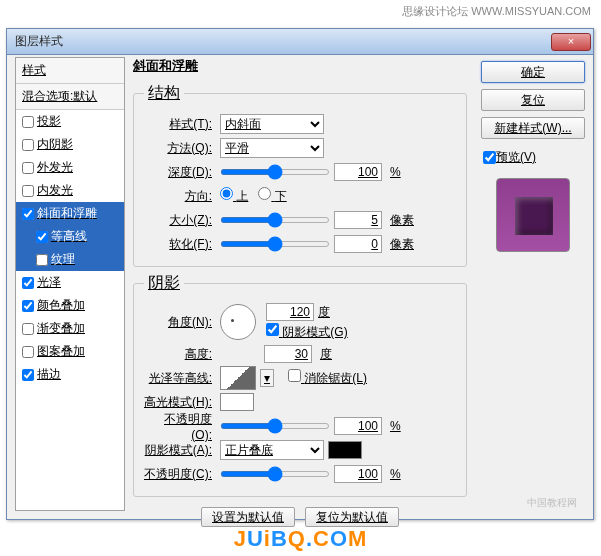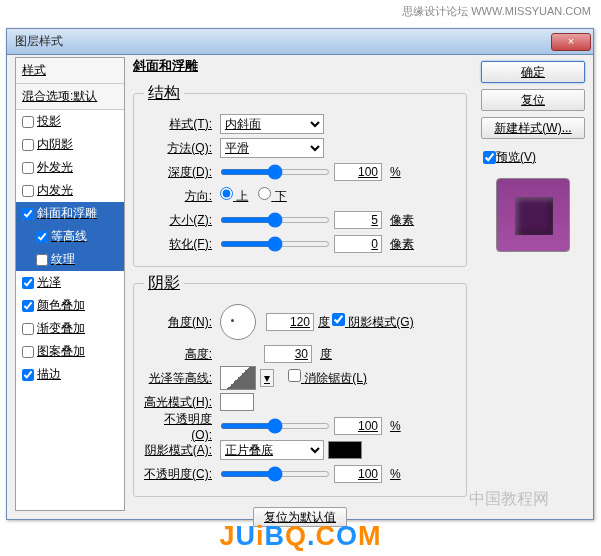--- a/index.html
+++ b/index.html
@@ -39,31 +39,31 @@
 .btn { height: 20px; padding: 0 10px; border: 1px solid #a0a0a0; background: linear-gradient(#fdfdfd, #e6e6e6); border-radius: 2px; font-size: 12px; cursor: pointer; }
 .bottom-btns { display: flex; gap: 10px; justify-content: center; margin-top: 4px; }
 .right-panel { width: 110px; display: flex; flex-direction: column; gap: 6px; padding-left: 6px; padding-top: 4px; }
 .right-panel .btn { width: 100%; height: 22px; }
 .btn.default { border: 1px solid #4a78c4; box-shadow: 0 0 2px #6a9be4; }
 .preview-check { display: flex; align-items: center; padding: 4px 2px; }
 .preview-box { width: 74px; height: 74px; border: 1px solid #888; margin: 2px auto 0 auto; background: linear-gradient(#8f3e8f, #a44fa4); position: relative; border-radius: 4px; }
 .preview-box::after { content: ""; position: absolute; top: 18px; left: 18px; width: 38px; height: 38px; background: #4a1850; box-shadow: inset 2px 2px 6px rgba(255,255,255,.3), inset -2px -2px 6px rgba(0,0,0,.5); }
 .small-arrow { width: 14px; height: 18px; border: 1px solid #a0a0a0; background: #f4f4f4; text-align: center; line-height: 16px; cursor: pointer; }
 .footer { position: absolute; bottom: 4px; width: 601px; text-align: center; }
-.footer-logo { font-size: 27px; font-weight: 900; letter-spacing: 1px; }
+.footer-logo { font-size: 22px; font-weight: 900; letter-spacing: 1px; }
 .footer-logo .j { color: #ff8a00; }
 .footer-logo .u { color: #1e90ff; }
 .footer-logo .i { color: #ff8a00; }
 .footer-logo .b { color: #1e90ff; }
 .footer-logo .q { color: #ff8a00; }
 .footer-logo .dot { color: #1e90ff; }
 .footer-logo .c { color: #ff8a00; }
 .footer-logo .o { color: #1e90ff; }
 .footer-logo .m { color: #ff8a00; }
-.wm-small { position: absolute; bottom: 46px; right: 52px; color: #c0c0c0; font-size: 16px; }
+.wm-small { position: absolute; bottom: 46px; right: 24px; color: #c0c0c0; font-size: 10px; }
 </style>
 </head>
 <body>
 
 <div class="watermark-top">思缘设计论坛  WWW.MISSYUAN.COM</div>
 
 <div class="dialog">
   <div class="titlebar">
     <span class="titlebar-text">图层样式</span>
     <div class="close-btn">×</div>
@@ -163,21 +163,21 @@
           <input class="num" value="0" style="">
           <span class="unit">像素</span>
         </div>
       </fieldset>
 
       <fieldset class="group">
         <legend>阴影</legend>
         <div class="row" style="height:40px">
           <span class="lbl">角度(N):</span>
           <div class="angle-dial"></div>
-          <div style="display:flex;flex-direction:row;gap:2px;margin-left:6px">
+          <div style="display:flex;flex-direction:column;gap:2px;margin-left:6px">
             <div style="display:flex;align-items:center;gap:4px">
               <input class="num" value="120" style="">
               <span>度</span>
             </div>
             <label><input type="checkbox" checked="" style=""> <span>阴影模式(G)</span></label>
           </div>
         </div>
         <div class="row">
           <span class="lbl">高度:</span>
           <span style="width:40px"></span>
@@ -207,20 +207,21 @@
         </div>
         <div class="row">
           <span class="lbl">不透明度(C):</span>
           <input type="range" value="50" style="">
           <input class="num" value="100" style="">
           <span class="unit">%</span>
         </div>
       </fieldset>
 
       <div class="bottom-btns">
+        <button class="btn">设置为默认值</button>
         <button class="btn">复位为默认值</button>
       </div>
     </div>
 
     <div class="right-panel">
       <button class="btn default">确定</button>
       <button class="btn">复位</button>
       <button class="btn">新建样式(W)...</button>
       <label class="preview-check">
           <input type="checkbox" checked="" style=""> 

